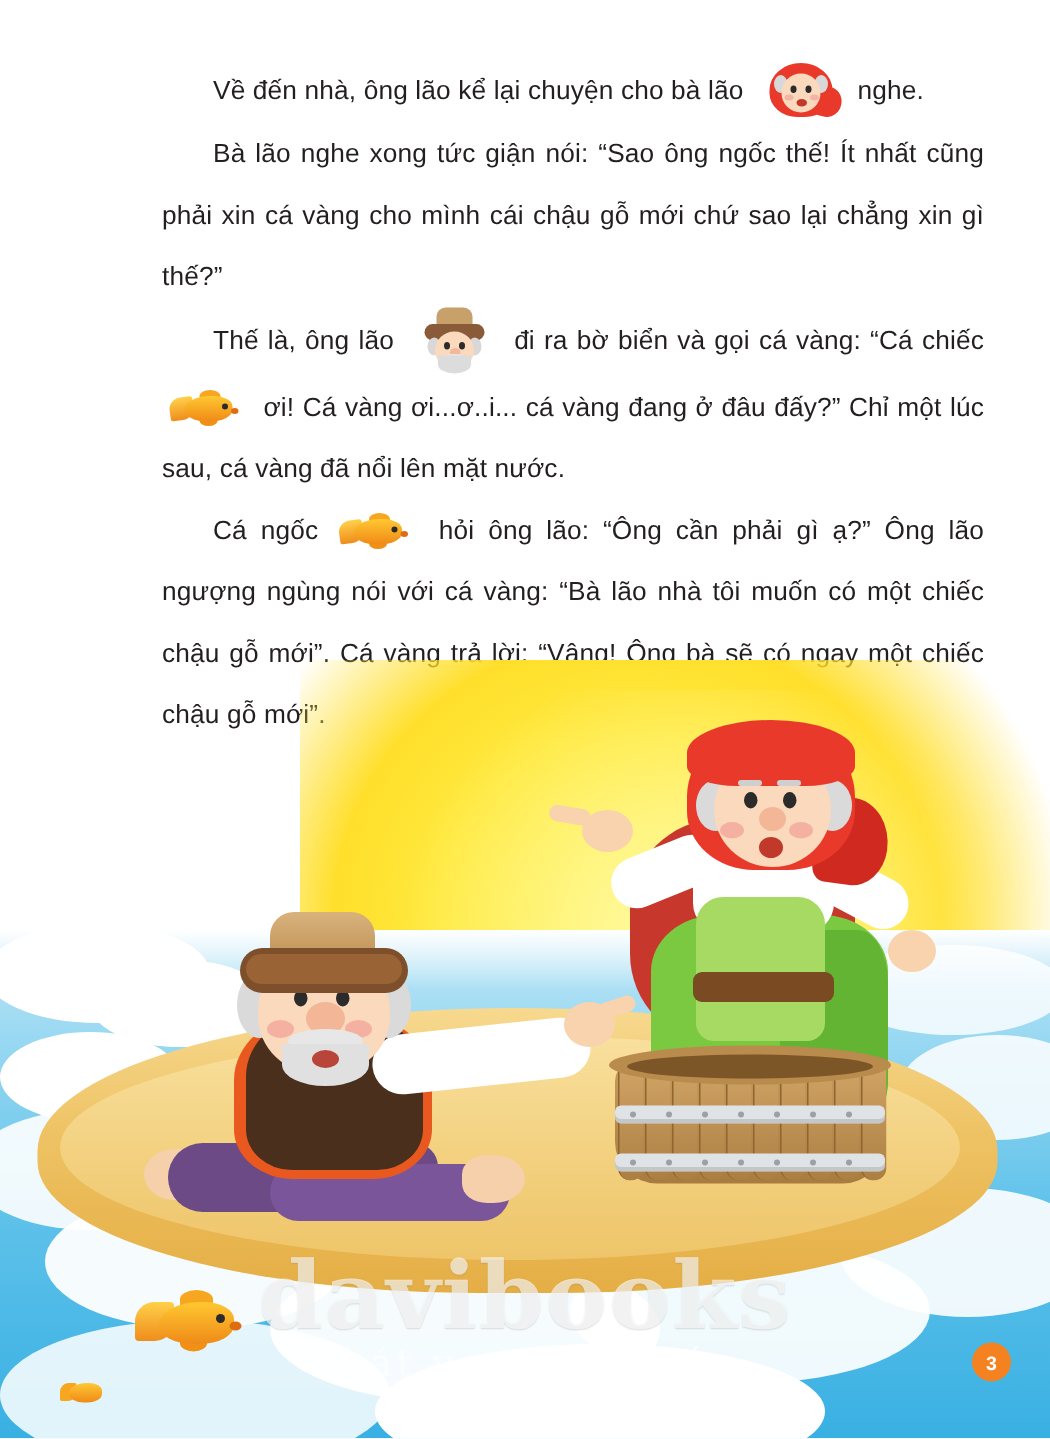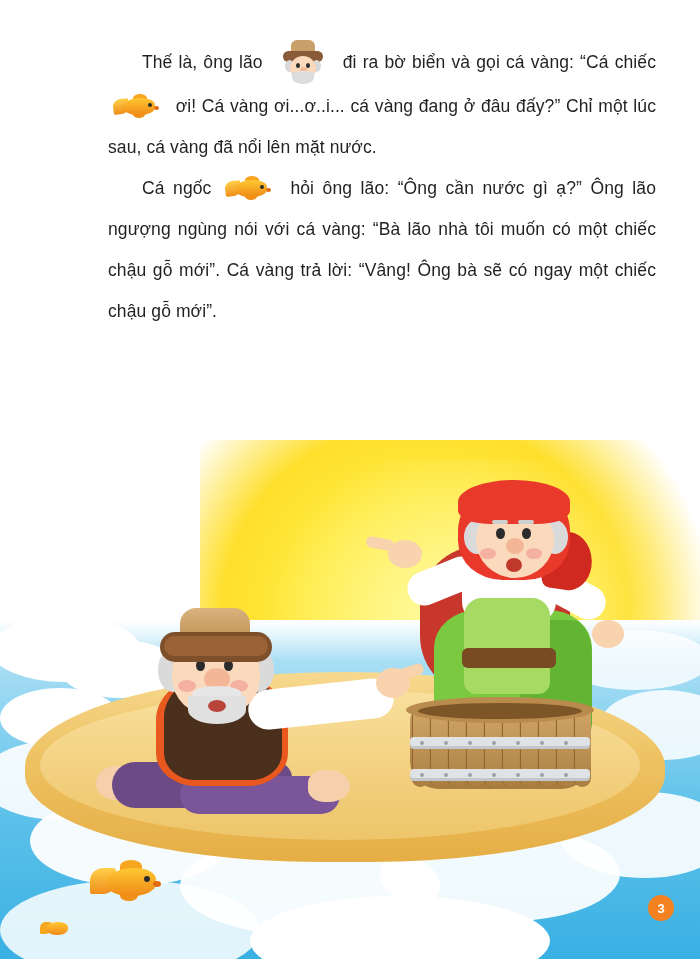--- a/index.html
+++ b/index.html
@@ -572,21 +572,40 @@
     justify-content: center;
   }
 </style>
 </head>
 <body>
 
 <div class="page">
 
   <div class="text-block">
 
-
+    <p class="para indent">
+      <span>Về đến nhà, ông lão kể lại chuyện cho bà lão</span>
+      <span class="inline-art granny-mini">
+        <span class="scarf-tail"></span>
+        <span class="scarf"></span>
+        <span class="hairl"></span>
+        <span class="hairr"></span>
+        <span class="face"></span>
+        <span class="eye l"></span>
+        <span class="eye r"></span>
+        <span class="cheek l"></span>
+        <span class="cheek r"></span>
+        <span class="mouth"></span>
+      </span>
+      <span>nghe.</span>
+    </p>
+
+    <p class="para indent">
+      <span>Bà lão nghe xong tức giận nói: “Sao ông ngốc thế! Ít nhất cũng phải xin cá vàng cho mình cái chậu gỗ mới chứ sao lại chẳng xin gì thế?”</span>
+    </p>
 
     <p class="para indent">
       <span>Thế là, ông lão</span>
       <span class="inline-art man-mini">
         <span class="hat"></span>
         <span class="brim"></span>
         <span class="hairl"></span>
         <span class="hairr"></span>
         <span class="face"></span>
         <span class="eye l"></span>
@@ -610,21 +629,21 @@
     <p class="para indent">
       <span>Cá ngốc</span>
       <span class="inline-art fish-mini">
         <span class="tail"></span>
         <span class="finTop"></span>
         <span class="finBot"></span>
         <span class="body"></span>
         <span class="eye"></span>
         <span class="lip"></span>
       </span>
-      <span>hỏi ông lão: “Ông cần nước gì ạ?” Ông lão</span>
+      <span>hỏi ông lão: “Ông cần phải gì ạ?” Ông lão</span>
       <span>ngượng ngùng nói với cá vàng: “Bà lão nhà tôi muốn có một chiếc chậu gỗ mới”. Cá vàng trả lời: “Vâng! Ông bà sẽ có ngay một chiếc chậu gỗ mới”.</span>
     </p>
 
   </div>
 
   <div class="illustration">
 
     <div class="sun-glow"></div>
     <div class="sun-glow2"></div>
 
@@ -751,16 +770,20 @@
       <div class="e"></div>
       <div class="l"></div>
     </div>
     <div class="fish-tiny">
       <div class="t"></div>
       <div class="b"></div>
     </div>
 
   </div>
 
+  <div class="watermark">
+    <div class="wm-main">davibooks</div>
+    <div class="wm-sub">khát vọng tri thức</div>
+  </div>
 
   <div class="page-number">3</div>
 
 </div>
 
 </body></html>

